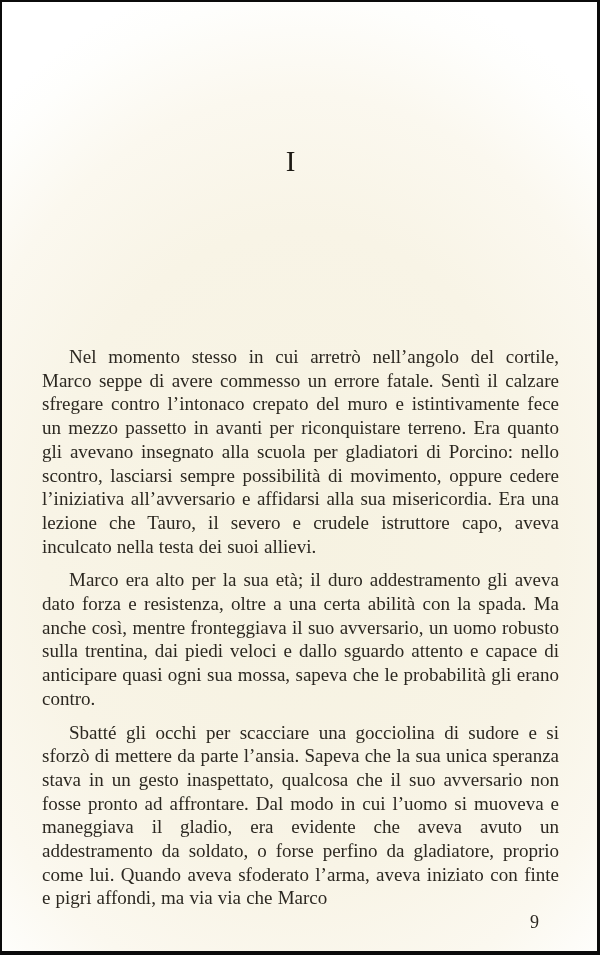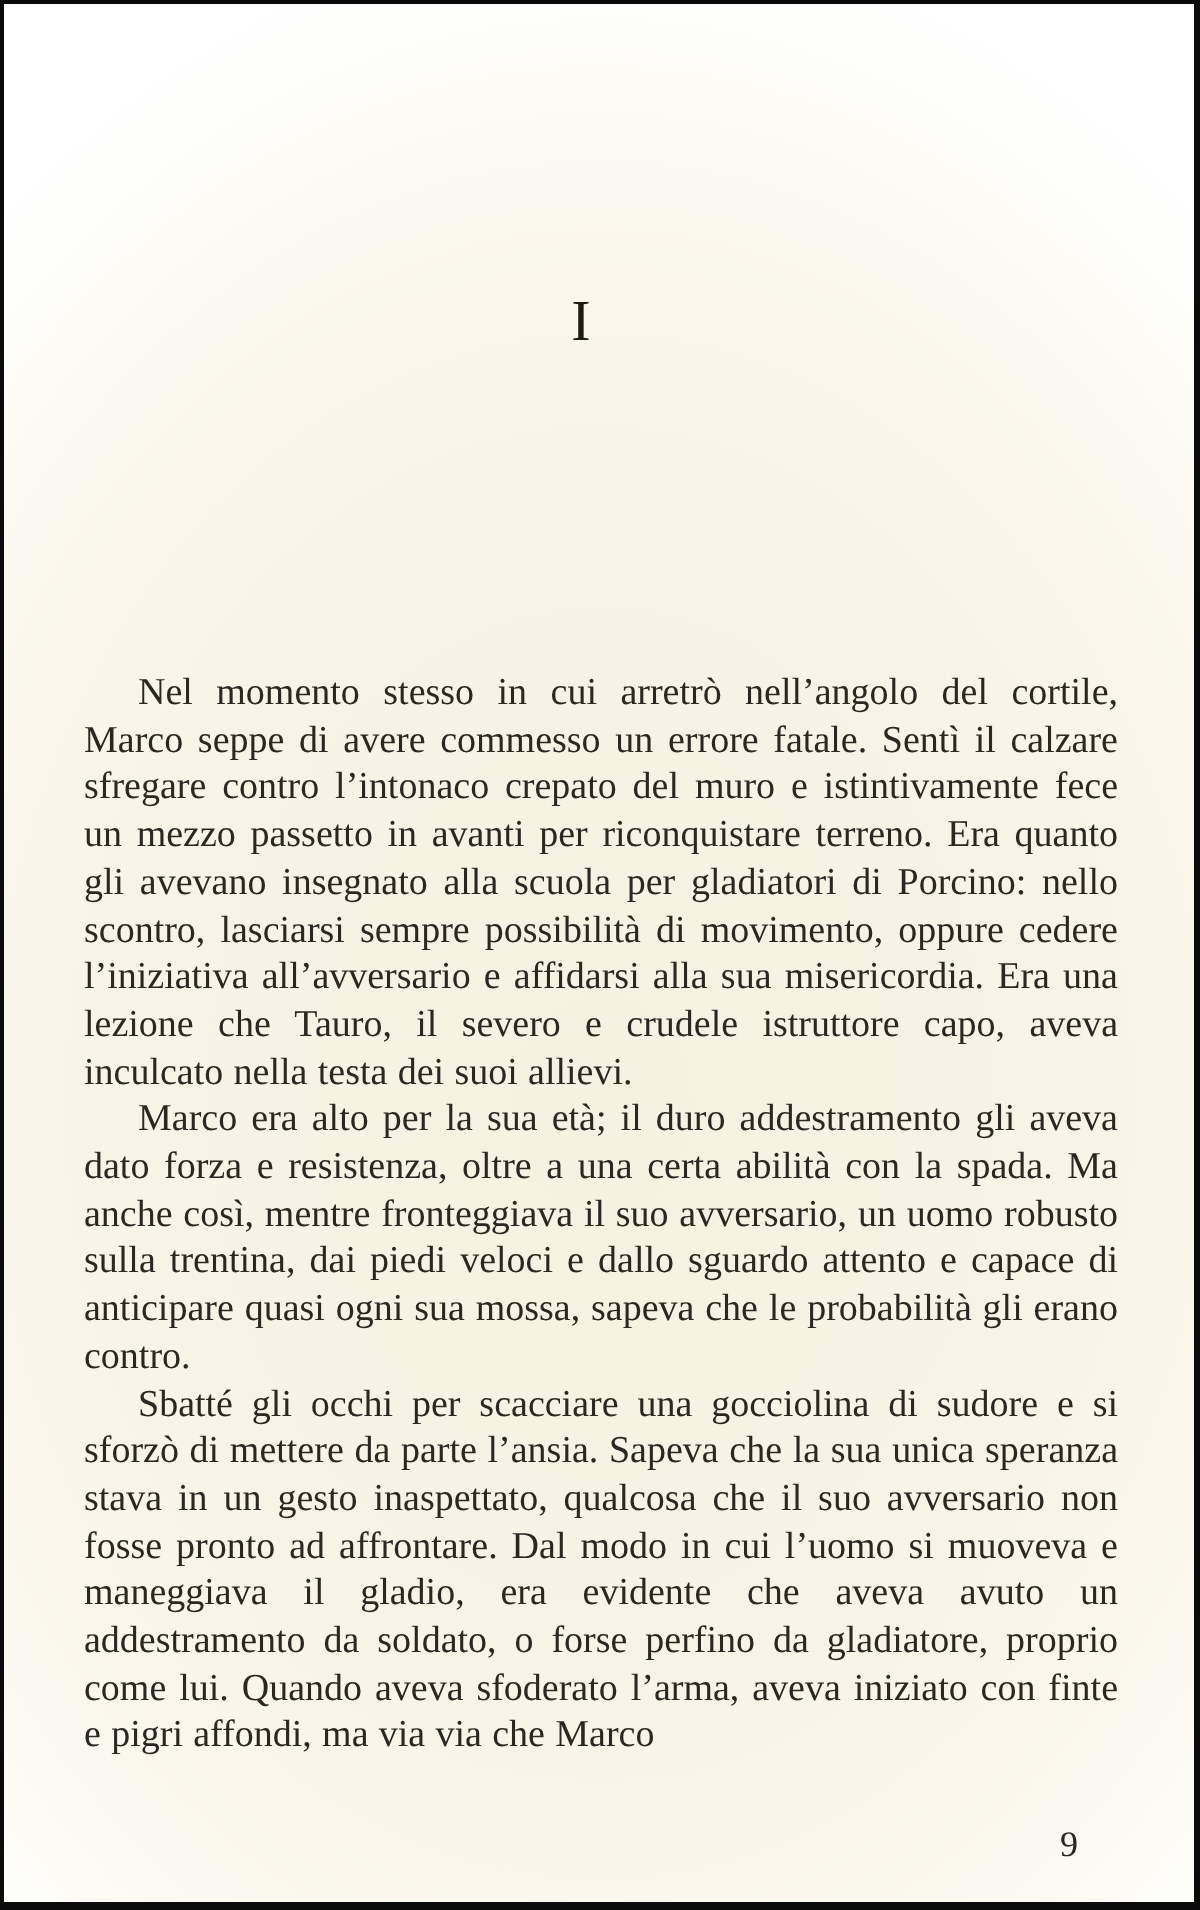--- a/index.html
+++ b/index.html
@@ -52,20 +52,21 @@
     line-height: 23.7px;
     text-align: justify;
     text-justify: inter-word;
     hyphens: auto;
     -webkit-hyphens: auto;
     word-spacing: 0.4px;
   }
 
   .text-block p {
     text-indent: 27px;
+    margin-top: 10px;
   }
 
   .page-number {
     position: absolute;
     top: 910px;
     left: 528px;
     font-size: 18px;
     line-height: 20px;
     color: #2c2821;
   }

